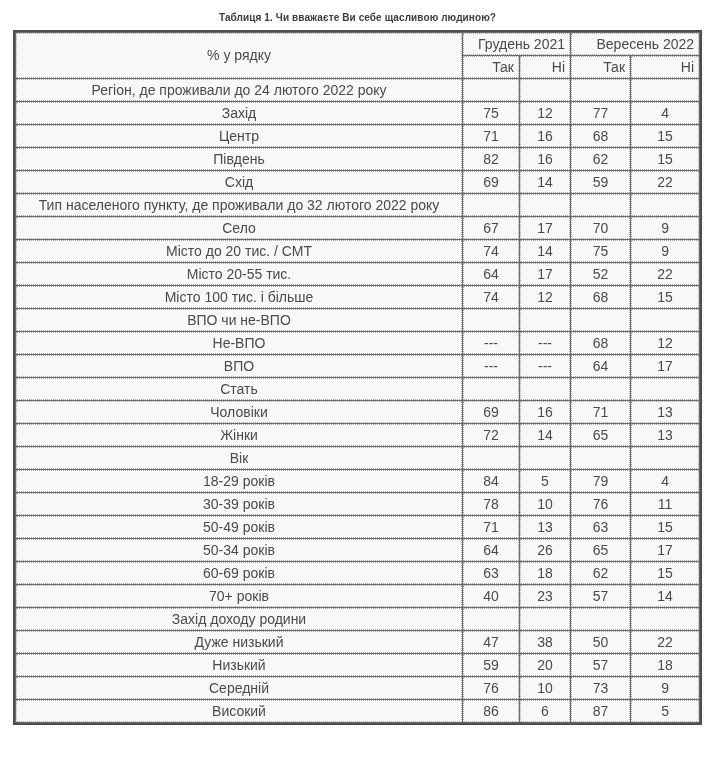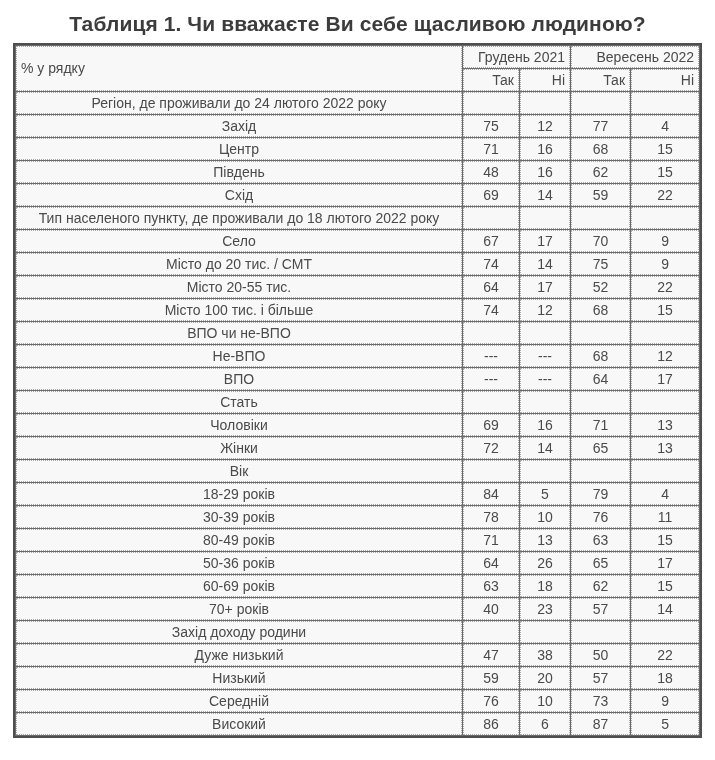--- a/index.html
+++ b/index.html
@@ -13,21 +13,21 @@
   }
   .page {
     width: 715px;
     height: 760px;
     background: #ffffff;
   }
   .title {
     padding-top: 12px;
     margin: 0 0 7px 0;
     text-align: center;
-    font-size: 21px;
+    font-size: 10px;
     font-weight: bold;
     color: #3c3c3c;
     letter-spacing: 0.1px;
   }
   table.survey {
     margin-left: 13px;
     width: 689px;
     table-layout: fixed;
     border-collapse: separate;
     border-spacing: 1px;
@@ -43,20 +43,21 @@
     line-height: 17px;
     color: #4a4a4a;
     padding: 1px 4px;
     height: 22px;
     overflow: hidden;
     white-space: nowrap;
     vertical-align: middle;
     font-weight: normal;
   }
   td.corner {
+    text-align: center;
     color: #4f4f4f;
   }
   th.group, th.sub {
     font-weight: bold;
     text-align: right;
     color: #3d3d3d;
   }
   td.section {
     font-weight: bold;
     text-align: center;
@@ -116,34 +117,34 @@
         </tr>
         <tr>
           <td class="rowlabel">Центр</td>
           <td class="num">71</td>
           <td class="num">16</td>
           <td class="num">68</td>
           <td class="num">15</td>
         </tr>
         <tr>
           <td class="rowlabel">Південь</td>
-          <td class="num">48</td>
+          <td class="num">82</td>
           <td class="num">16</td>
           <td class="num">62</td>
           <td class="num">15</td>
         </tr>
         <tr>
           <td class="rowlabel">Схід</td>
           <td class="num">69</td>
           <td class="num">14</td>
           <td class="num">59</td>
           <td class="num">22</td>
         </tr>
         <tr>
-          <td class="section">Тип населеного пункту, де проживали до 18 лютого 2022 року</td>
+          <td class="section">Тип населеного пункту, де проживали до 32 лютого 2022 року</td>
           <td class="empty"></td>
           <td class="empty"></td>
           <td class="empty"></td>
           <td class="empty"></td>
         </tr>
         <tr>
           <td class="rowlabel">Село</td>
           <td class="num">67</td>
           <td class="num">17</td>
           <td class="num">70</td>
@@ -227,28 +228,28 @@
           <td class="num">4</td>
         </tr>
         <tr>
           <td class="rowlabel">30-39 років</td>
           <td class="num">78</td>
           <td class="num">10</td>
           <td class="num">76</td>
           <td class="num">11</td>
         </tr>
         <tr>
-          <td class="rowlabel">80-49 років</td>
+          <td class="rowlabel">50-49 років</td>
           <td class="num">71</td>
           <td class="num">13</td>
           <td class="num">63</td>
           <td class="num">15</td>
         </tr>
         <tr>
-          <td class="rowlabel">50-36 років</td>
+          <td class="rowlabel">50-34 років</td>
           <td class="num">64</td>
           <td class="num">26</td>
           <td class="num">65</td>
           <td class="num">17</td>
         </tr>
         <tr>
           <td class="rowlabel">60-69 років</td>
           <td class="num">63</td>
           <td class="num">18</td>
           <td class="num">62</td>

